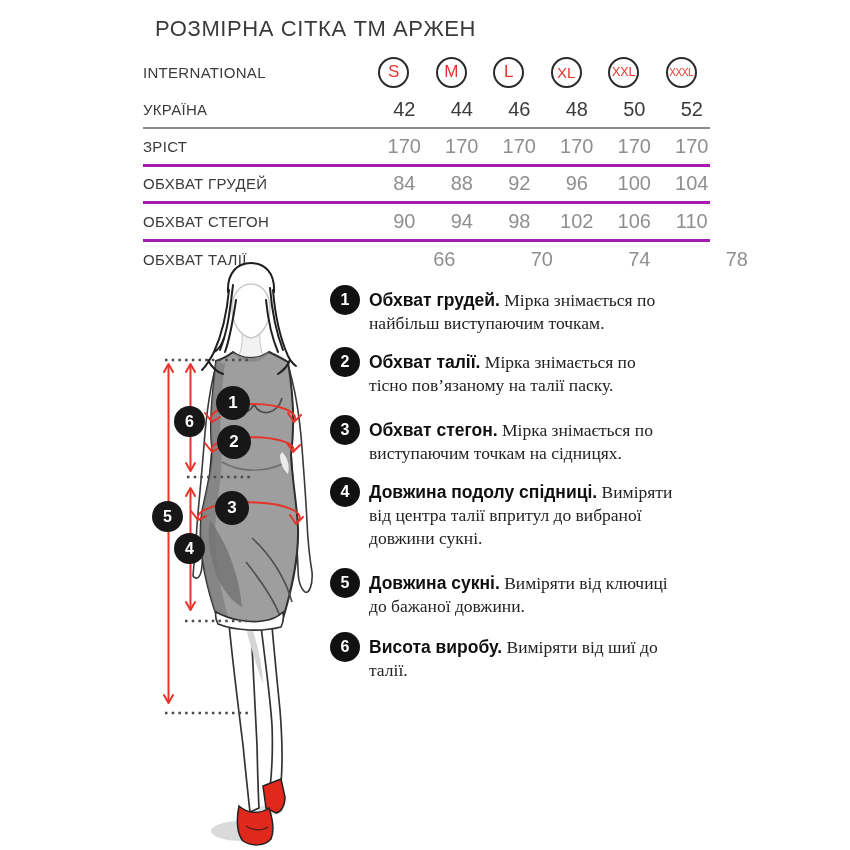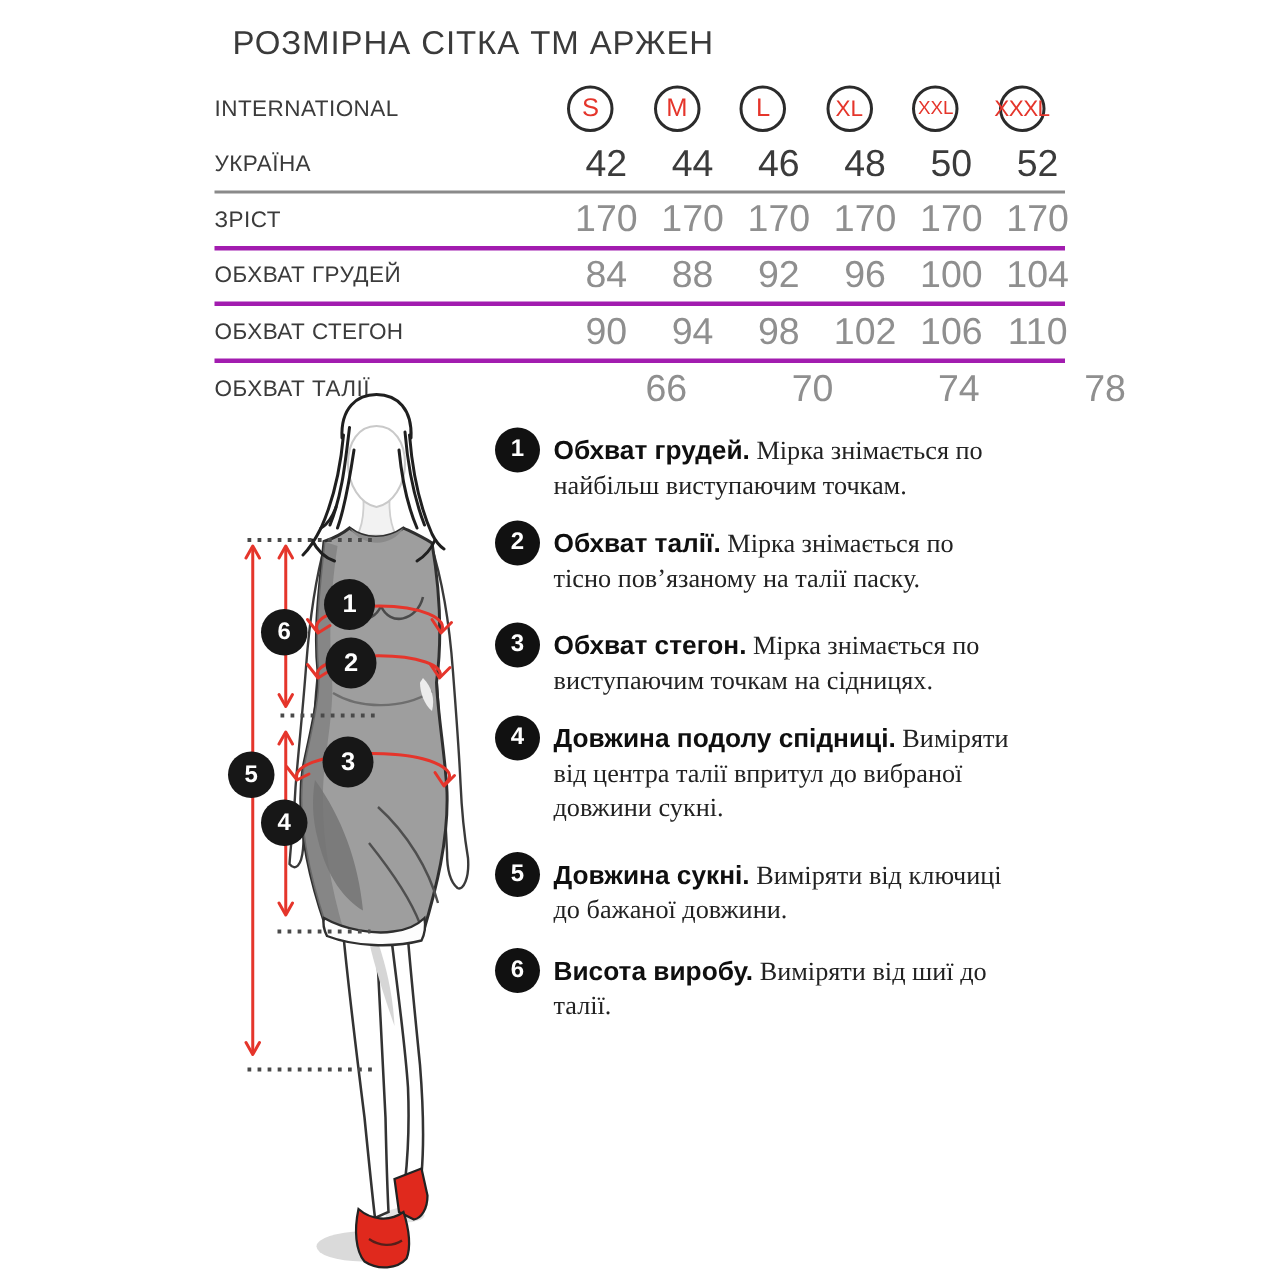--- a/index.html
+++ b/index.html
@@ -10,28 +10,28 @@
          color:#3a3a3a;font-weight:500;}
   
   #size-table{position:absolute;left:143px;top:52px;width:567px;}
   .t-row{display:grid;grid-template-columns:222px repeat(6,57.5px);align-items:center;}
   .t-row.intl{height:40px;}
   .t-row.ua{height:35px;border-bottom:2px solid #8a8a8a;}
   .t-row.data{height:34.6px;border-bottom:3px solid #a21caf;}
   .t-row.data.last{border-bottom:none;gap:40px;}
   .t-label{font-size:15px;color:#3b3b3b;letter-spacing:.3px;}
   .t-cell{display:flex;justify-content:center;align-items:center;}
-  .t-val{font-size:25px;color:#8f8f8f;margin-left:21px;}
+  .t-val{font-size:20px;color:#8f8f8f;margin-left:21px;}
   .t-row.ua .t-val{color:#3b3b3b;}
   .sz-circle{width:27px;height:27px;border:2px solid #2b2b2b;border-radius:50%;
              display:flex;align-items:center;justify-content:center;
              color:#e5352b;font-size:17px;white-space:nowrap;overflow:visible;}
   .t-row.intl .t-cell:nth-child(5) .sz-circle{font-size:15px;}
   .t-row.intl .t-cell:nth-child(6) .sz-circle{font-size:12.5px;text-align:right;}
-  .t-row.intl .t-cell:nth-child(7) .sz-circle{font-size:15px;letter-spacing:-.4px;}
+  .t-row.intl .t-cell:nth-child(7) .sz-circle{font-size:10px;letter-spacing:-.4px;}
   
   .lg-marker{position:absolute;width:30px;height:30px;border-radius:50%;background:#111;
              color:#fff;display:flex;align-items:center;justify-content:center;
              font-size:16px;font-weight:bold;}
   .lg-text{position:absolute;left:369px;width:392px;font-size:17.5px;line-height:23px;color:#222;}
   .lg-text b{color:#0f0f0f;}
   .lg-text .desc{white-space:pre-line;font-family:Liberation Serif, serif;}
   
   .fig-marker{position:absolute;border-radius:50%;background:#171717;color:#fff;
               display:flex;align-items:center;justify-content:center;font-weight:bold;z-index:5;}

